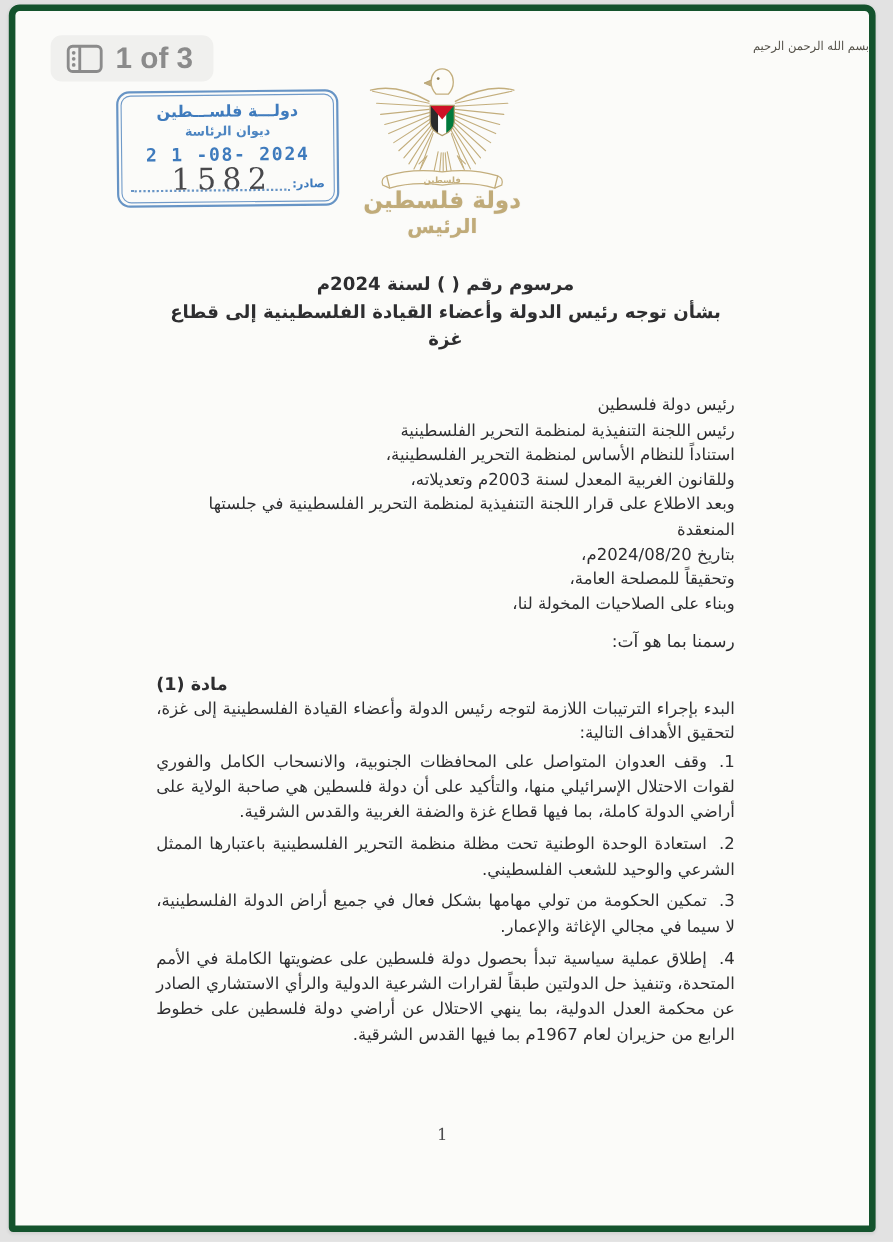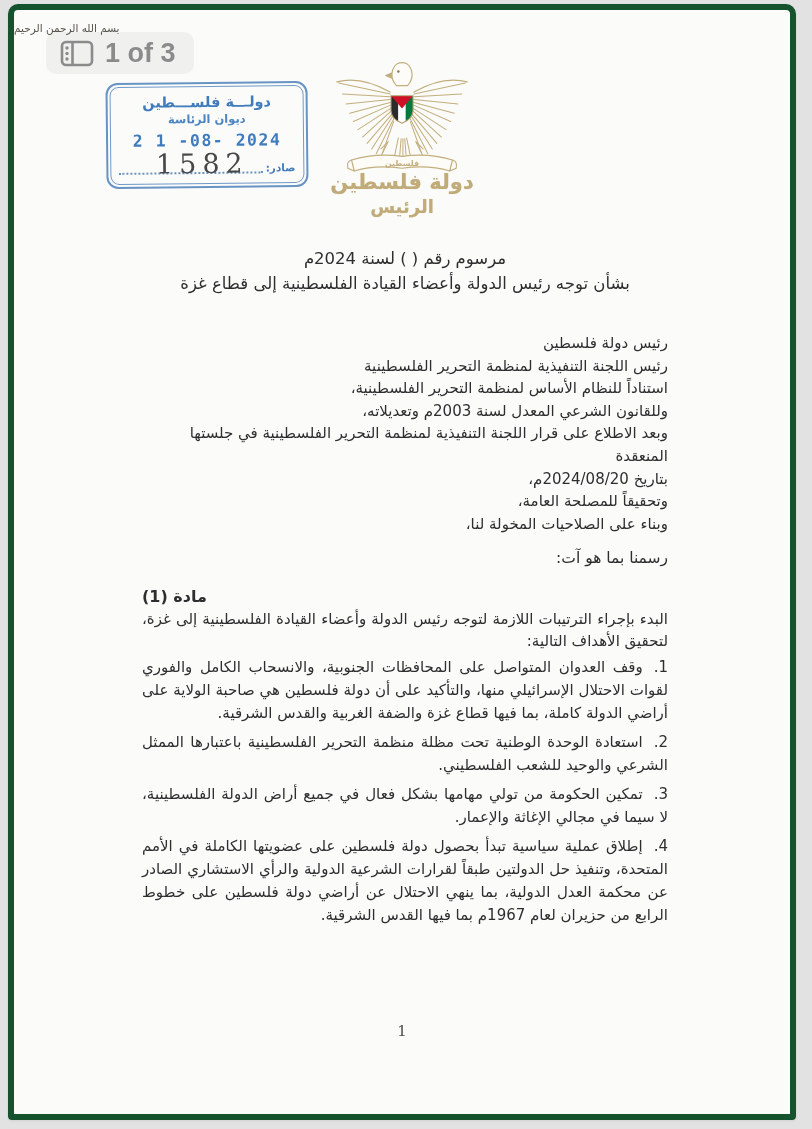--- a/index.html
+++ b/index.html
@@ -45,41 +45,41 @@
     font-size:10.5px; font-weight:bold;
   }
   .stamp-leader { flex:1; border-bottom:2px dotted rgba(66,122,184,.8); height:12px; }
   .stamp-serial {
     position:absolute; left:0; right:10px; bottom:4px;
     font-family:"DejaVu Serif", serif; font-size:27px; font-weight:500;
     letter-spacing:6px; color:#48484b; text-align:center;
   }
   
   .bismillah {
-    position:absolute; left:0; right:0; top:12px; text-align:left;
+    position:absolute; left:0; right:0; top:26px; text-align:right;
     font-size:10.5px; color:#55524a; direction:rtl; letter-spacing:0;
     transform:scaleY(1.05);
   }
   .eagle { position:absolute; left:50%; top:47px; transform:translateX(-50%); }
   .emblem-caption1 {
     position:absolute; left:0; right:0; top:160px; text-align:center;
     direction:rtl; font-size:21px; font-weight:bold; color:#c0ab79;
     text-shadow:0 0 1px rgba(170,150,100,.35);
   }
   .emblem-caption2 {
     position:absolute; left:0; right:0; top:186px; text-align:center;
     direction:rtl; font-size:18px; font-weight:bold; color:#c0ab79;
     text-shadow:0 0 1px rgba(170,150,100,.35);
   }
   
   .content {
     position:absolute; left:128px; right:122px; top:236px;
     direction:rtl; color:#2e2e30;
   }
-  .doc-title { text-align:center; font-weight:normal; font-size:16.5px; line-height:25px; }
+  .doc-title { text-align:center; font-weight:bold; font-size:16.5px; line-height:25px; }
   .preamble { margin-top:36px; font-size:15px; line-height:22.6px; }
   .enactment { margin-top:14px; text-align:right; font-size:15.5px; }
   .article-title { margin-top:20px; text-align:left; font-weight:bold; font-size:16px; }
   .article-intro { margin-top:3px; text-align:justify; font-size:15px; line-height:21.5px; }
   .decree-list { margin-top:4px; }
   .decree-item { text-align:justify; font-size:15px; line-height:23px; margin-bottom:6px; }
   .item-num { margin-left:11px; }
   .page-number {
     position:absolute; left:0; right:0; top:1012px; text-align:center;
     font-family:"DejaVu Serif", serif; font-size:15px; color:#4c4c4e;
@@ -189,21 +189,21 @@
     <div class="content">
       <div class="doc-title">
         <div>مرسوم رقم ( ) لسنة 2024م</div>
         <div>بشأن توجه رئيس الدولة وأعضاء القيادة الفلسطينية إلى قطاع غزة</div>
       </div>
 
       <div class="preamble">
         <div>رئيس دولة فلسطين</div>
         <div>رئيس اللجنة التنفيذية لمنظمة التحرير الفلسطينية</div>
         <div>استناداً للنظام الأساس لمنظمة التحرير الفلسطينية،</div>
-        <div>وللقانون الشرعي المعدل لسنة 2003م وتعديلاته،</div>
+        <div>وللقانون الغربية المعدل لسنة 2003م وتعديلاته،</div>
         <div>وبعد الاطلاع على قرار اللجنة التنفيذية لمنظمة التحرير الفلسطينية في جلستها المنعقدة</div>
         <div>بتاريخ 2024/08/20م،</div>
         <div>وتحقيقاً للمصلحة العامة،</div>
         <div>وبناء على الصلاحيات المخولة لنا،</div>
       </div>
 
       <div class="enactment">رسمنا بما هو آت:</div>
 
       <div class="article-title">مادة (1)</div>
       <div class="article-intro">البدء بإجراء الترتيبات اللازمة لتوجه رئيس الدولة وأعضاء القيادة الفلسطينية إلى غزة، لتحقيق الأهداف التالية:</div>

